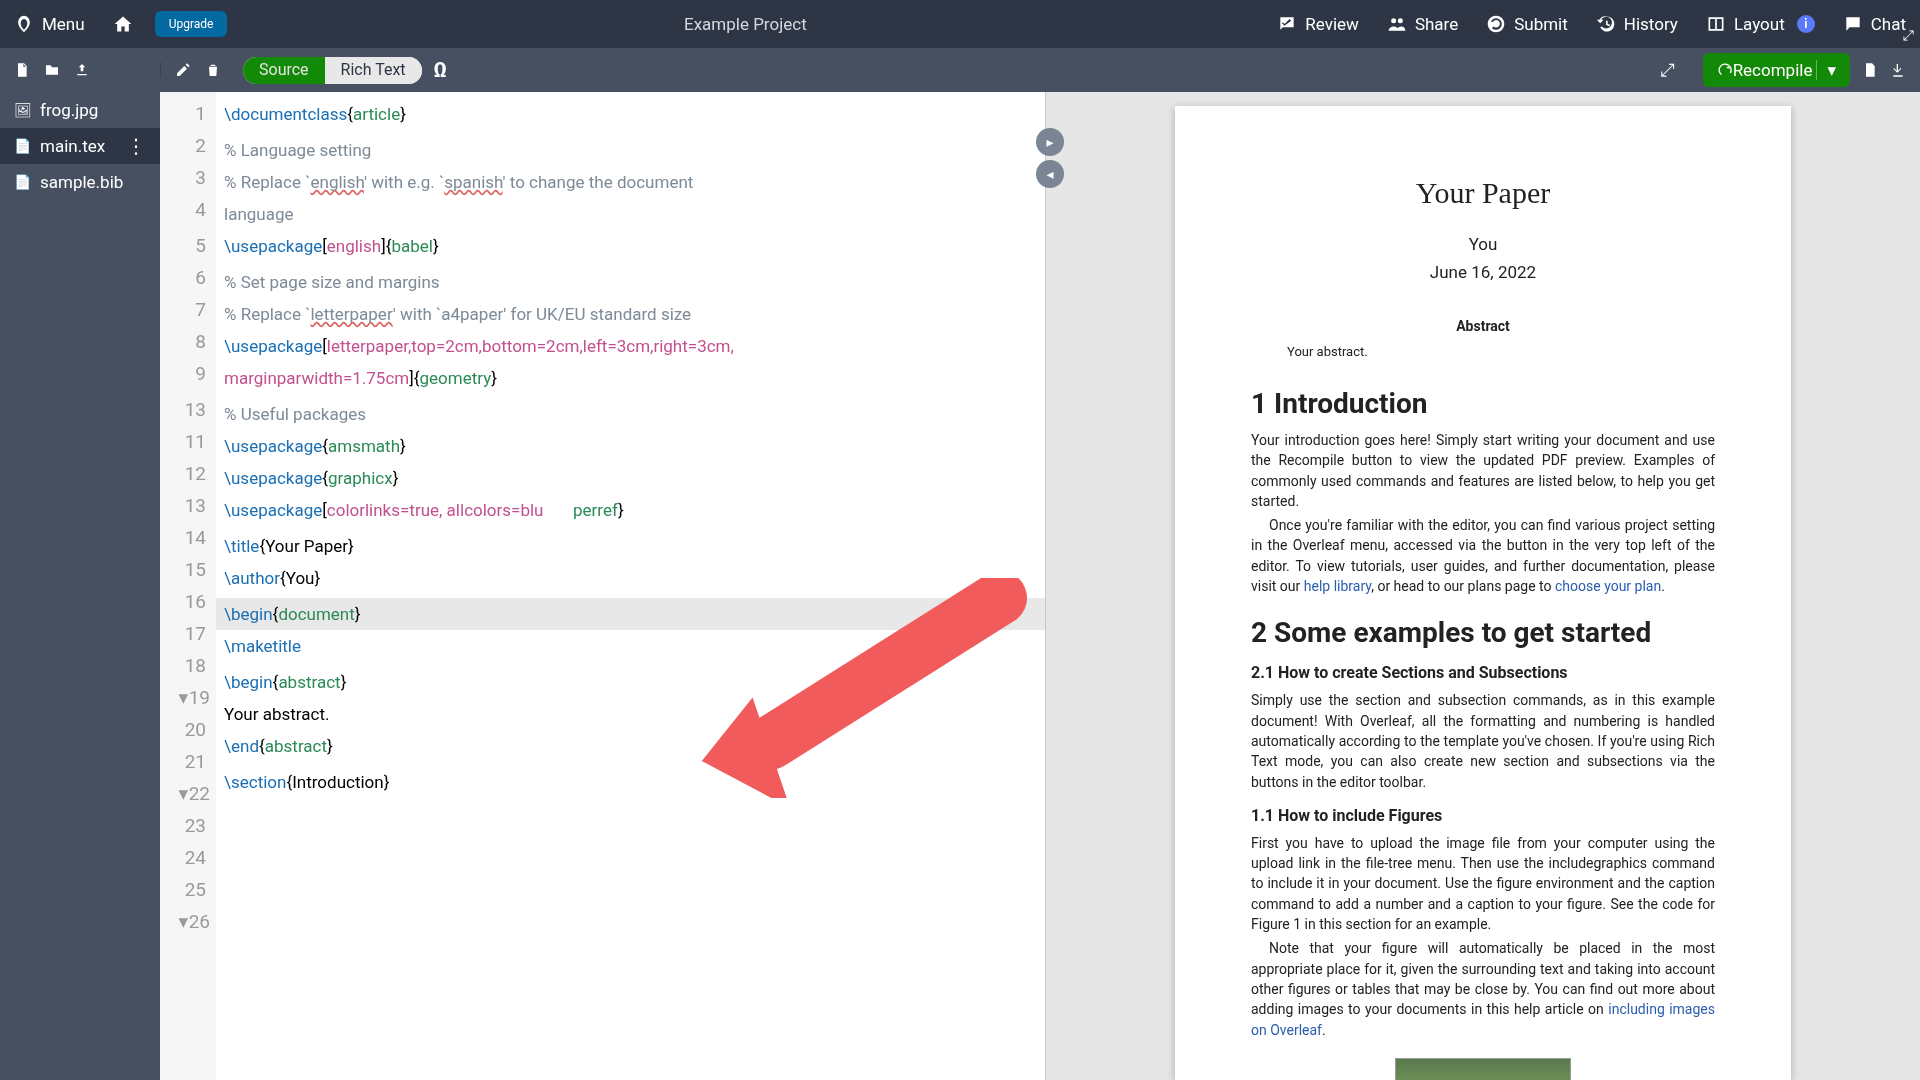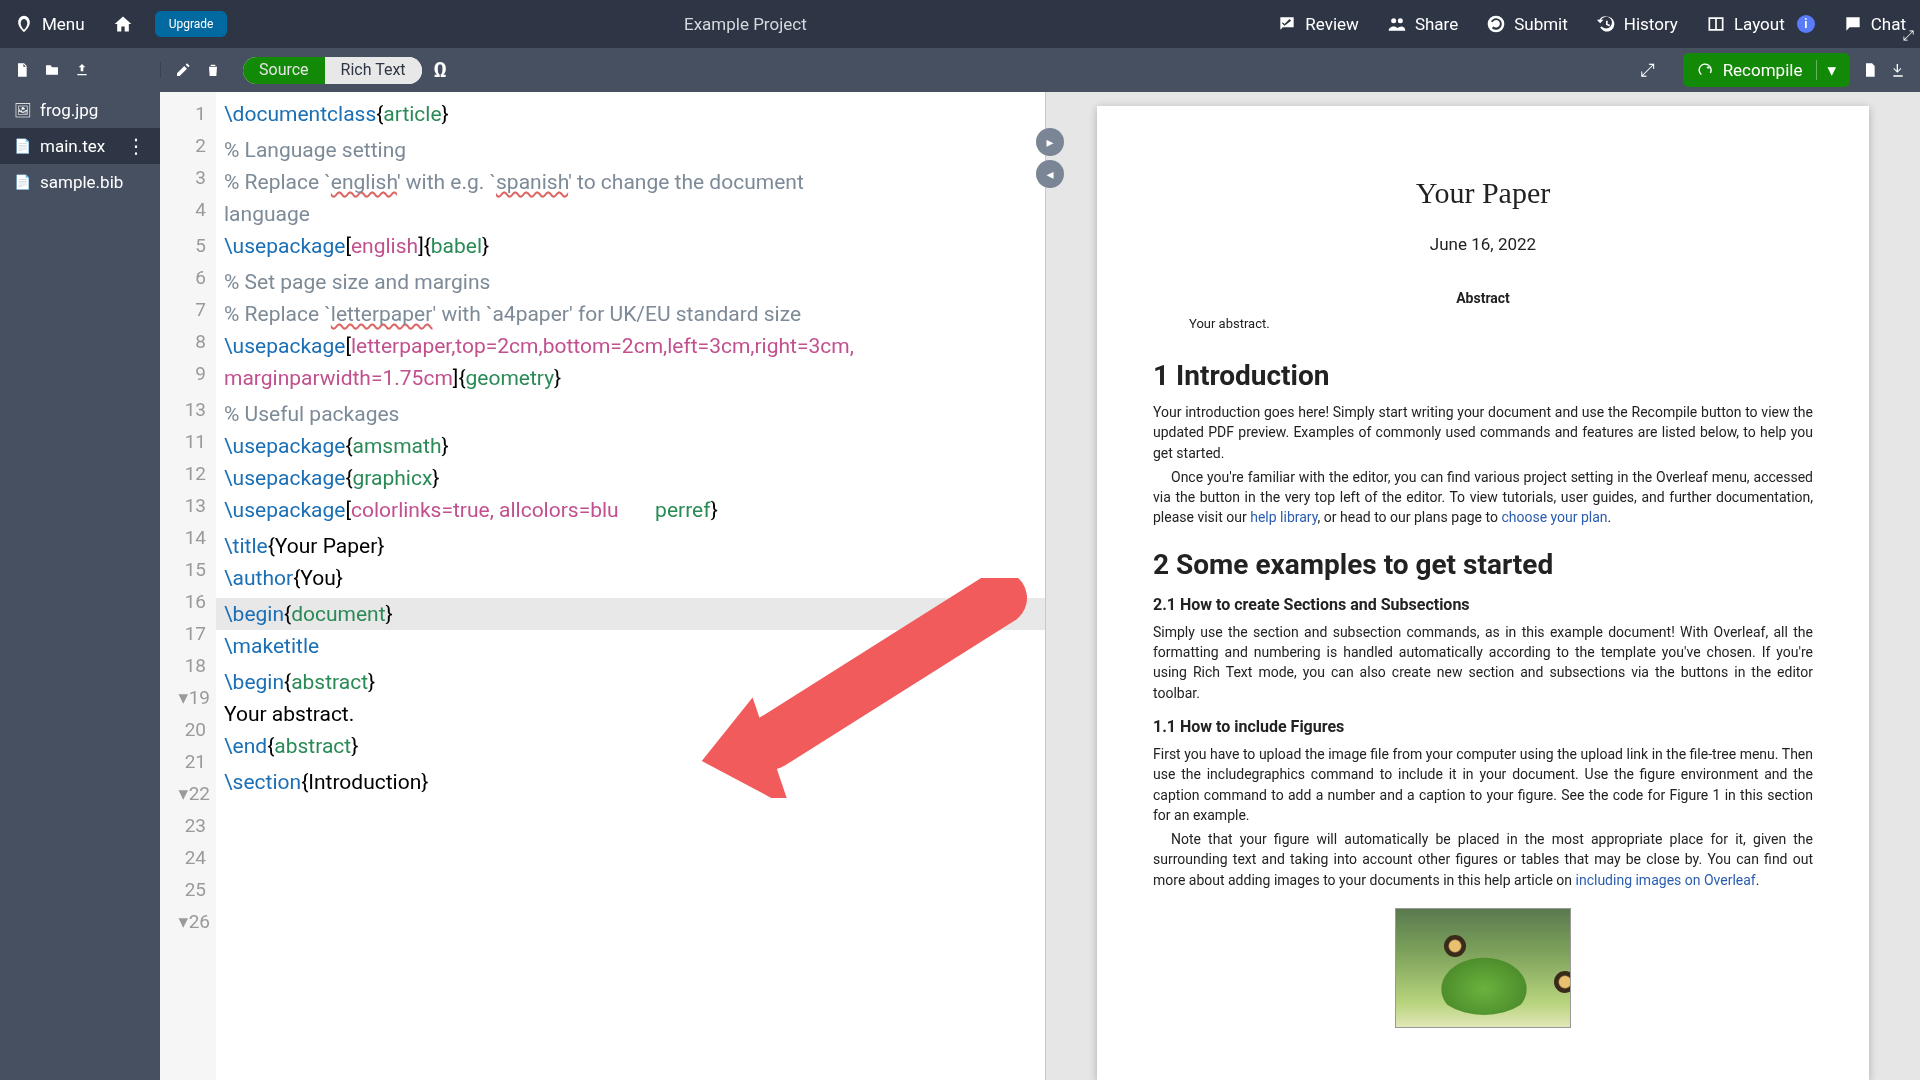--- a/index.html
+++ b/index.html
@@ -17,47 +17,47 @@
 .sub-toolbar{height:44px;background:#475061;display:flex;align-items:center;color:#fff;font-size:17px;position:relative}
 .file-actions{width:160px;display:flex;align-items:center;gap:14px;padding-left:14px}
 .editor-actions{display:flex;align-items:center;gap:14px;padding:0 14px;border-left:1px solid #3a4252}
 .view-toggle{display:flex;background:#fff;border-radius:14px;overflow:hidden;margin-left:8px;height:27px}
 .vt-btn{padding:3px 16px;font-size:16px;cursor:pointer}
 .vt-source{background:#138a07;color:#e5e5e5}
 .vt-rich{background:#e8e8e8;color:#2e3645}
 .omega{margin-left:12px;font-size:20px;font-weight:bold}
 .expand-icn{margin-left:auto;margin-right:14px;font-size:18px;cursor:pointer}
 .recompile-area{display:flex;align-items:center;padding:0 14px;gap:12px}
-.recompile-btn{background:#138a07;border-radius:6px;padding:7px 14px;display:flex;align-items:center;gap:10px;cursor:pointer}
+.recompile-btn{background:#138a07;border-radius:6px;padding:7px 14px;display:flex;align-items:center;cursor:pointer}
 .rc-caret{border-left:1px solid rgba(255,255,255,.35);padding-left:10px;margin-left:4px}
 
 .main-row{display:flex;height:calc(100% - 92px)}
 .sidebar{width:160px;background:#475061;color:#fff;font-size:17px}
 .file-item{display:flex;align-items:center;gap:10px;padding:8px 14px;cursor:pointer}
 .file-item.active{background:#2e3645}
 .file-icon{width:16px;display:inline-block;text-align:center;font-size:14px}
 .dots{margin-left:auto;font-size:20px;line-height:10px}
 
 .editor{flex:0 0 886px;display:flex;background:#fff;position:relative;border-right:1px solid #c8c8c8}
 .gutter{width:56px;background:#f6f6f6;text-align:right;color:#9a9a9a;font-family:"Menlo","Consolas",monospace;font-size:19px;padding-top:6px}
 .gutter div{padding:2px 10px 2px 0;line-height:28px}
-.code{flex:1;font-family:"Menlo","Consolas",monospace;font-size:21px;padding-top:6px;white-space:pre;overflow:hidden}
+.code{flex:1;font-family:"Menlo","Consolas",monospace;font-size:17px;padding-top:6px;white-space:pre;overflow:hidden}
 .code .ln{padding:2px 0 2px 8px;line-height:28px}
 .ln.hl{background:#e8e8e8}
 .cmd{color:#1a6fb5}
 .arg{color:#2a8a56}
 .opt{color:#c2508e}
 .comment{color:#7d8a97}
 .spell{text-decoration:underline wavy #d66;text-decoration-skip-ink:none}
 .fold{color:#9a9a9a;margin-right:-4px}
 
 .arrow-overlay{position:absolute;left:510px;top:486px;pointer-events:none}
 
 .pdf{flex:1;background:#e6e6e6;display:flex;justify-content:center;overflow:hidden;position:relative}
-.page{width:772px;background:#fff;margin-top:14px;box-shadow:0 2px 8px rgba(0,0,0,.25);padding:70px 56px;font-family:"Times New Roman",serif;font-size:15px;color:#222}
+.page{width:616px;background:#fff;margin-top:14px;box-shadow:0 2px 8px rgba(0,0,0,.25);padding:70px 76px;font-family:"Times New Roman",serif;font-size:15px;color:#222}
 .p-title{text-align:center;font-size:30px;margin-bottom:24px;font-family:"Times New Roman",serif}
 .p-author{text-align:center;font-size:17px;margin-bottom:8px}
 .p-date{text-align:center;font-size:17px;margin-bottom:36px}
 .p-abs-h{text-align:center;font-weight:bold;font-size:14px;margin-bottom:10px}
 .p-abs{font-size:13px;margin-bottom:28px;padding:0 36px}
 .sec{font-weight:bold;font-size:28px;margin:20px 0 10px}
 .sub{font-weight:bold;font-size:16px;margin:14px 0 8px}
 .para{font-size:14px;line-height:1.45;text-align:justify;margin-bottom:4px}
 .para .ind{display:inline-block;width:18px}
 .lnk{color:#2a5db0}
@@ -229,20 +229,21 @@
 
     <svg class="arrow-overlay" width="380" height="220" viewBox="0 0 380 220">
       <path d="M330 20 L100 165" stroke="#f15b5b" stroke-width="54" stroke-linecap="round" fill="none"></path>
       <path d="M55 120 L40 200 L140 200 Z" fill="#f15b5b" transform="rotate(28 70 175)"></path>
     </svg>
   </div>
 
   <div class="pdf">
     <div class="page">
       <div class="p-title">Your Paper</div>
+      <div class="p-author">You</div>
       <div class="p-date">June 16, 2022</div>
       <div class="p-abs-h">Abstract</div>
       <div class="p-abs">Your abstract.</div>
       <div class="sec">1    Introduction</div>
       <div class="para"><span>Your introduction goes here! Simply start writing your document and use the Recompile button to view the updated PDF preview. Examples of commonly used commands and features are listed below, to help you get started.</span></div>
       <div class="para"><span class="ind"></span><span>Once you're familiar with the editor, you can find various project setting in the Overleaf menu, accessed via the button in the very top left of the editor. To view tutorials, user guides, and further documentation, please visit our </span><span class="lnk">help library</span><span>, or head to our plans page to </span><span class="lnk">choose your plan</span><span>.</span></div>
       <div class="sec">2    Some examples to get started</div>
       <div class="sub">2.1    How to create Sections and Subsections</div>
       <div class="para">Simply use the section and subsection commands, as in this example document! With Overleaf, all the formatting and numbering is handled automatically according to the template you've chosen. If you're using Rich Text mode, you can also create new section and subsections via the buttons in the editor toolbar.</div>
       <div class="sub">1.1    How to include Figures</div>

